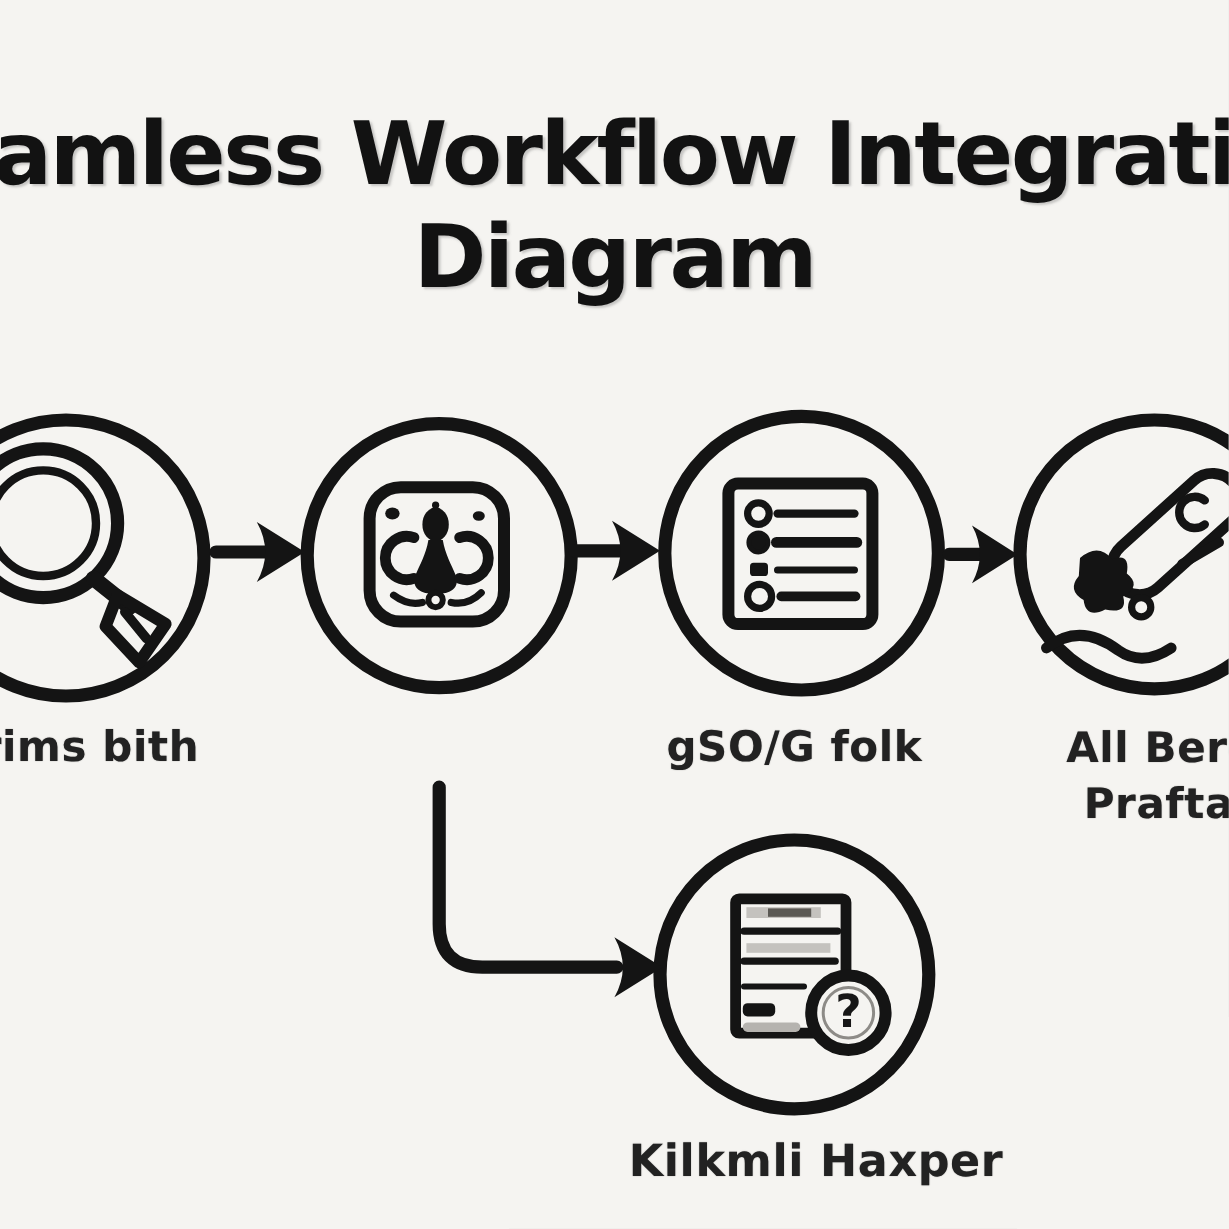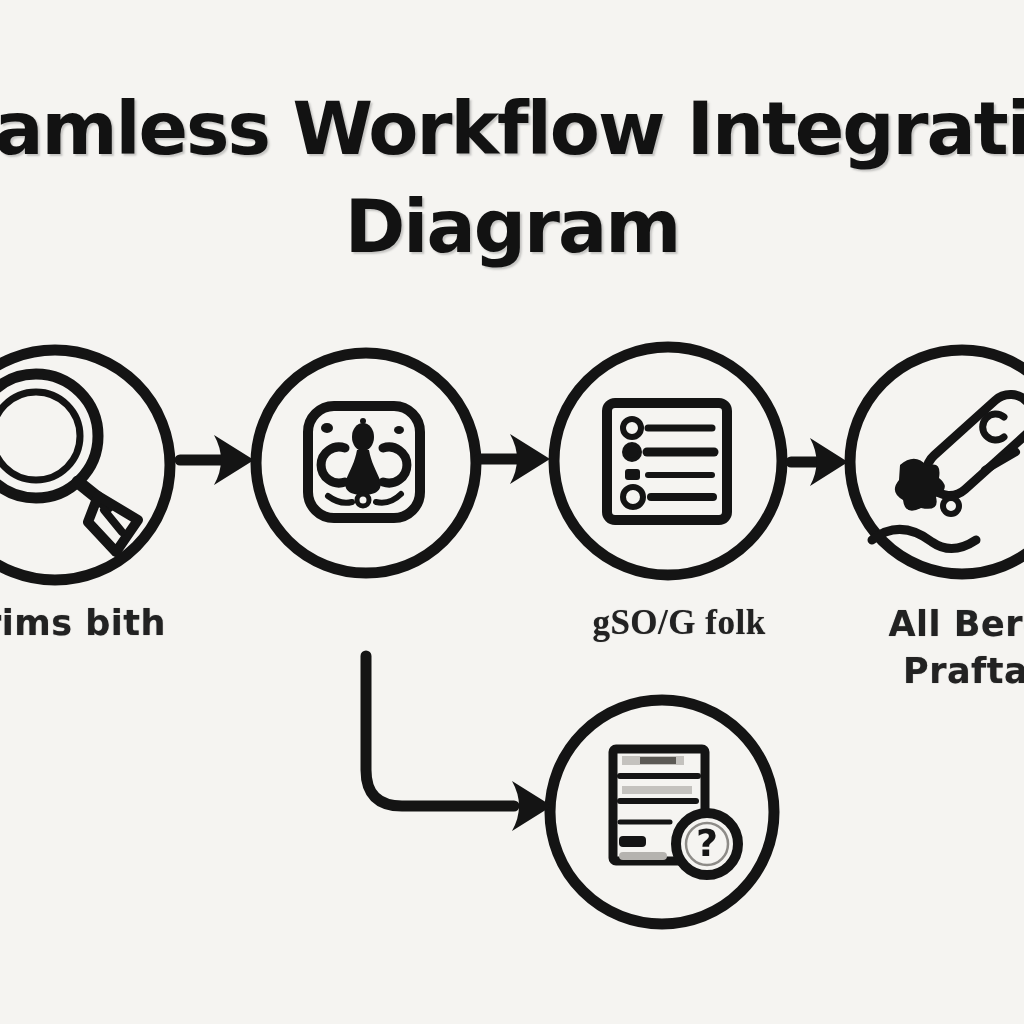--- a/index.html
+++ b/index.html
@@ -9,29 +9,29 @@
     font-family:"DejaVu Sans", sans-serif;
   }
   .stage svg{position:absolute;left:0;top:0;}
   .txt{position:absolute;color:#1c1c1c;white-space:nowrap;}
   .title-line{
     left:50%;transform:translateX(-50%);
     font-weight:bold;font-size:73px;letter-spacing:-2px;color:#121212;
     text-shadow:2px 2px 2px rgba(110,110,110,.35);
   }
   .title-1{top:86px;}
-  .title-2{top:184px;}
+  .title-2{top:172px;}
   .node-label{
     font-weight:bold;font-size:35px;letter-spacing:.5px;color:#222;
     text-shadow:0 0 1px rgba(40,40,40,.45);
   }
   .center{transform:translateX(-50%);}
   .label-1{left:-16px;top:603px;}
   .label-2{left:371px;top:603px;}
-  .label-3{left:679px;top:603px;font-family:Liberation Serif, serif;}
+  .label-3{left:662px;top:603px;}
   .label-4{left:990px;top:601px;text-align:center;line-height:47px;}
   .label-5{left:680px;top:946px;font-size:37px;}
   .q-glyph{
     left:707px;top:845px;transform:translate(-50%,-54%);
     font-weight:bold;font-size:38px;color:#161616;
   }
 </style>
 </head>
 <body>
 
@@ -135,15 +135,16 @@
 
   <div class="txt title-line title-1">Seamless Workflow Integration</div>
   <div class="txt title-line title-2">Diagram</div>
 
   <div class="txt node-label label-1">rims bith</div>
   <div class="txt node-label label-3 center">gSO/G folk</div>
   <div class="txt node-label label-4 center">
     <div>All Bere-G</div>
     <div>Praftanv</div>
   </div>
+  <div class="txt node-label label-5 center">Kilkmli Haxper</div>
 
   <div class="txt q-glyph">?</div>
 </div>
 
 </body></html>

